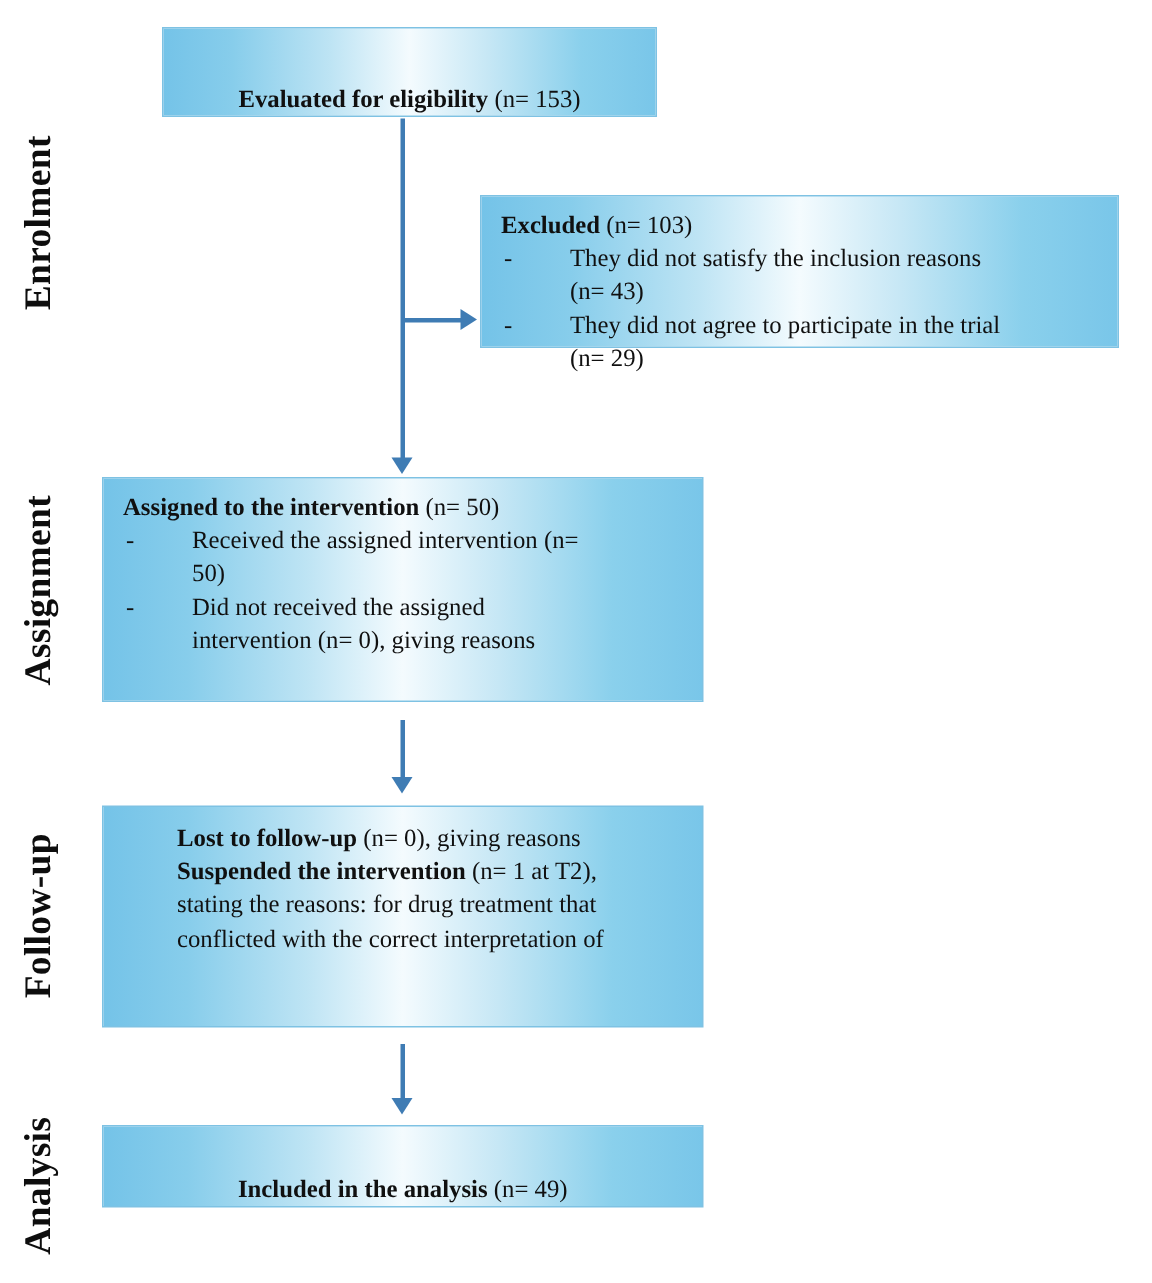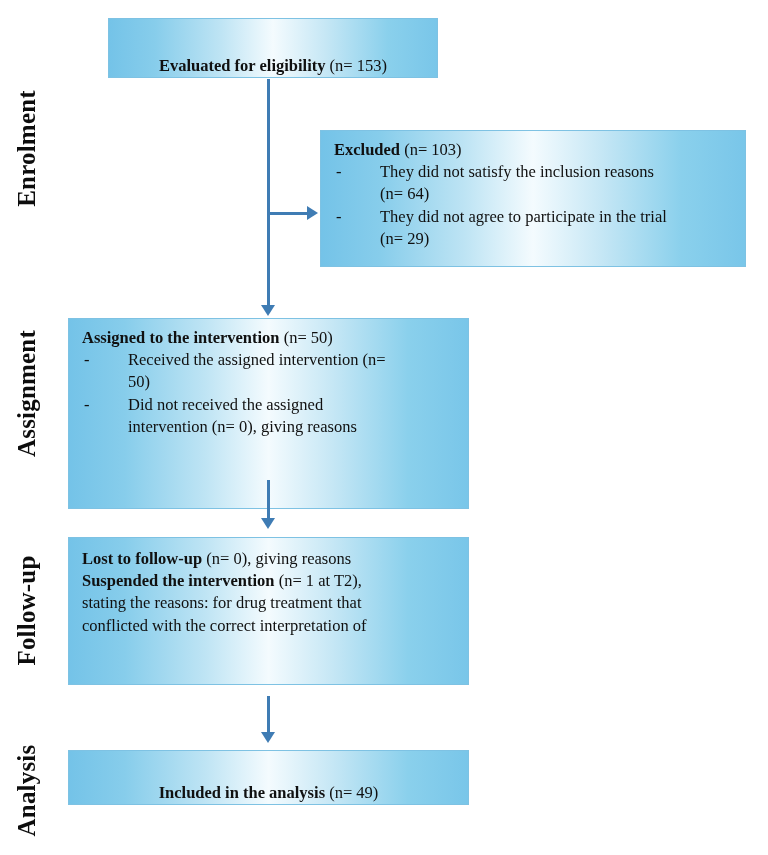--- a/index.html
+++ b/index.html
@@ -140,42 +140,42 @@
       <span>(n= 153)</span>
     </div>
   </div>
 
   <div class="conn conn-v" style="left:267px; top:79px; height:228px;"></div>
   <div class="arrow-down" style="left:261px; top:305px;"></div>
 
   <div class="conn conn-h" style="left:268px; top:212px; width:40px;"></div>
   <div class="arrow-right" style="left:307px; top:206px;"></div>
 
-  <div class="flow-box" style="left:320px; top:130px; width:426px; height:137px;">
+  <div class="flow-box" style="left:320px; top:130px; width:426px; height:102px;">
     <div class="box-body">
       <div class="line-block">
         <b>Excluded</b>
         <span>(n= 103)</span>
       </div>
       <ul class="dash-list">
         <li>
           <span class="dash">-</span>
           <span>They did not satisfy the inclusion reasons</span><br>
-          <span>(n= 64)</span>
+          <span>(n= 43)</span>
         </li>
         <li>
           <span class="dash">-</span>
           <span>They did not agree to participate in the trial</span><br>
           <span>(n= 29)</span>
         </li>
       </ul>
     </div>
   </div>
 
-  <div class="flow-box" style="left:68px; top:318px; width:401px; height:191px;">
+  <div class="flow-box" style="left:68px; top:318px; width:401px; height:150px;">
     <div class="box-body">
       <div class="line-block">
         <b>Assigned to the intervention</b>
         <span>(n= 50)</span>
       </div>
       <ul class="dash-list">
         <li>
           <span class="dash">-</span>
           <span>Received the assigned intervention (n=</span><br>
           <span>50)</span>
@@ -186,21 +186,21 @@
           <span>intervention (n= 0), giving reasons</span>
         </li>
       </ul>
     </div>
   </div>
 
   <div class="conn conn-v" style="left:267px; top:480px; height:40px;"></div>
   <div class="arrow-down" style="left:261px; top:518px;"></div>
 
   <div class="flow-box" style="left:68px; top:537px; width:401px; height:148px;">
-    <div class="box-body" style="top:10px;">
+    <div class="box-body" style="top:10px;margin-left:36px;">
       <div class="line-block">
         <b>Lost to follow-up</b><span> (n= 0), giving reasons</span>
       </div>
       <div class="line-block">
         <b>Suspended the intervention</b><span> (n= 1 at T2),</span>
       </div>
       <div class="line-block">stating the reasons: for drug treatment that</div>
       <div class="line-block">conflicted with the correct interpretation of</div>
     </div>
   </div>

